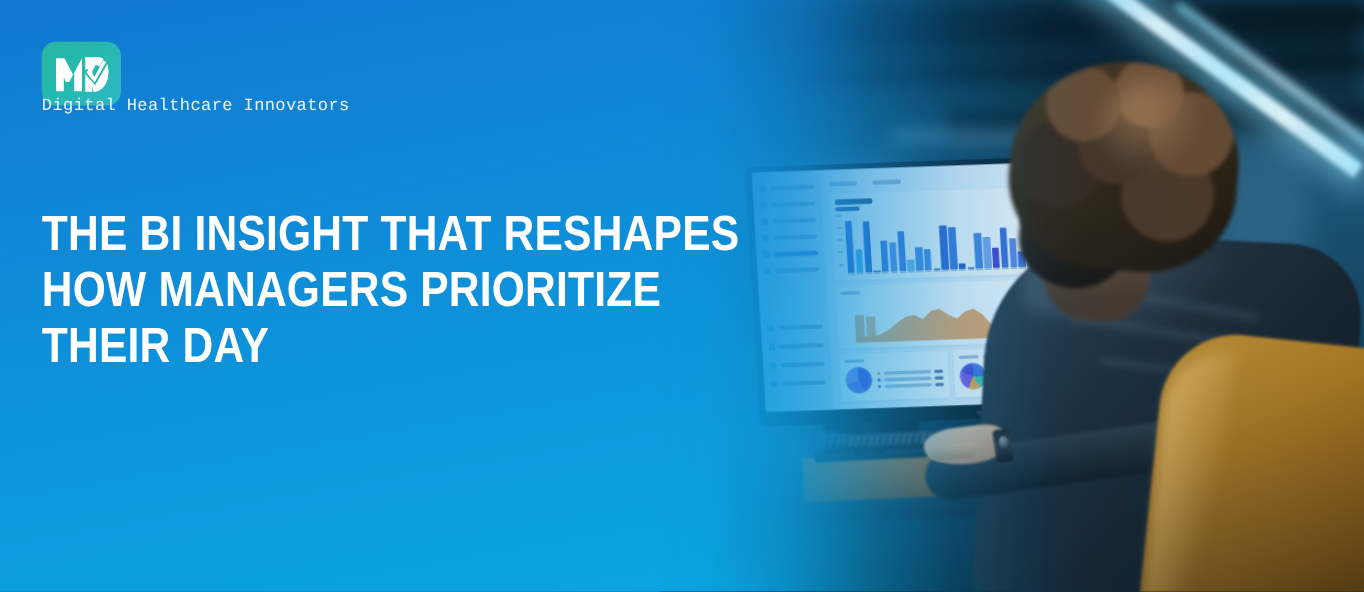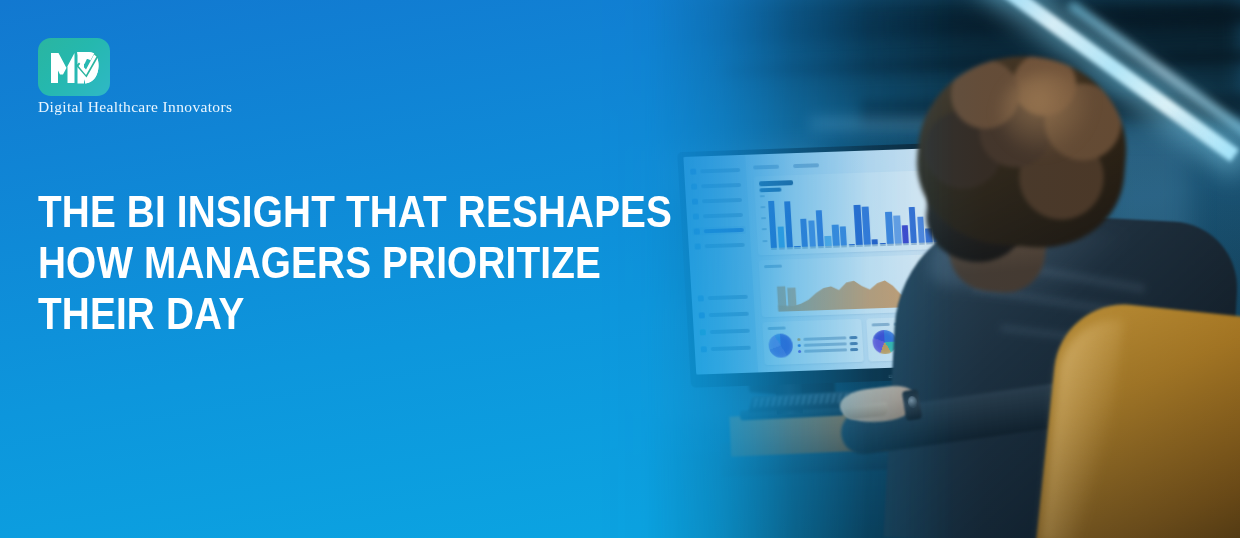--- a/index.html
+++ b/index.html
@@ -375,23 +375,23 @@
     font-size:54px; line-height:1; color:#ffffff;
     font-weight:400; letter-spacing:-1px;
     font-family:"DejaVu Sans", sans-serif;
   }
   .logo-mark {
     width:72px; height:58px; border-radius:13px;
     background:linear-gradient(135deg,#2ab5a0 0%, #25b8ae 45%, #2fb8c6 100%);
     display:flex; align-items:center; justify-content:center;
   }
   .tagline {
-    position:absolute; left:38px; top:98px;
+    position:absolute; left:38px; top:87px;
     font-size:15.5px; color:#eaf6ff; letter-spacing:.35px;
-    font-family:Liberation Serif, serif;
+    font-family:Liberation Mono, monospace;
   }
 
   .headline {
     position:absolute; left:38px; top:186px; width:620px;
     color:#ffffff;
     font-family:"Liberation Sans Narrow","Liberation Sans", sans-serif;
     font-weight:bold;
     font-size:45px;
     line-height:51px;
     letter-spacing:.2px;

